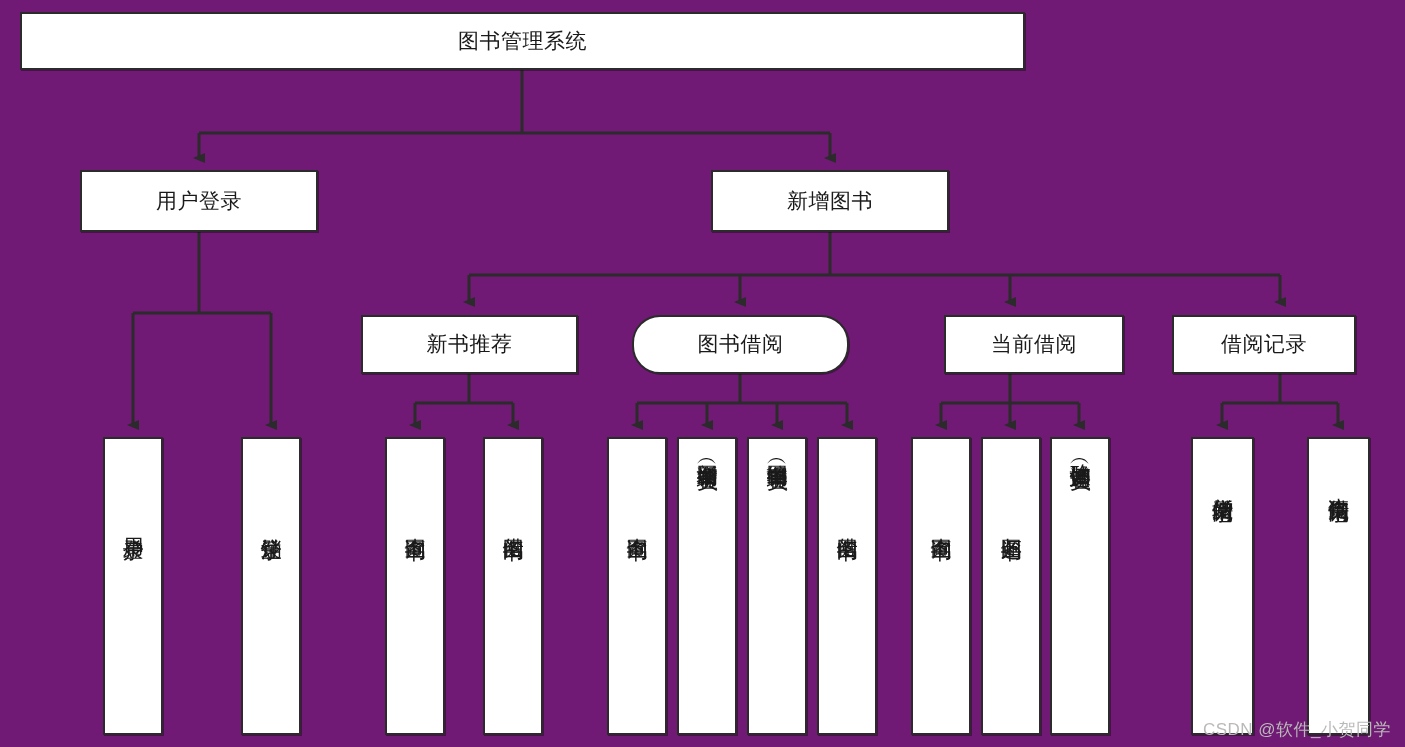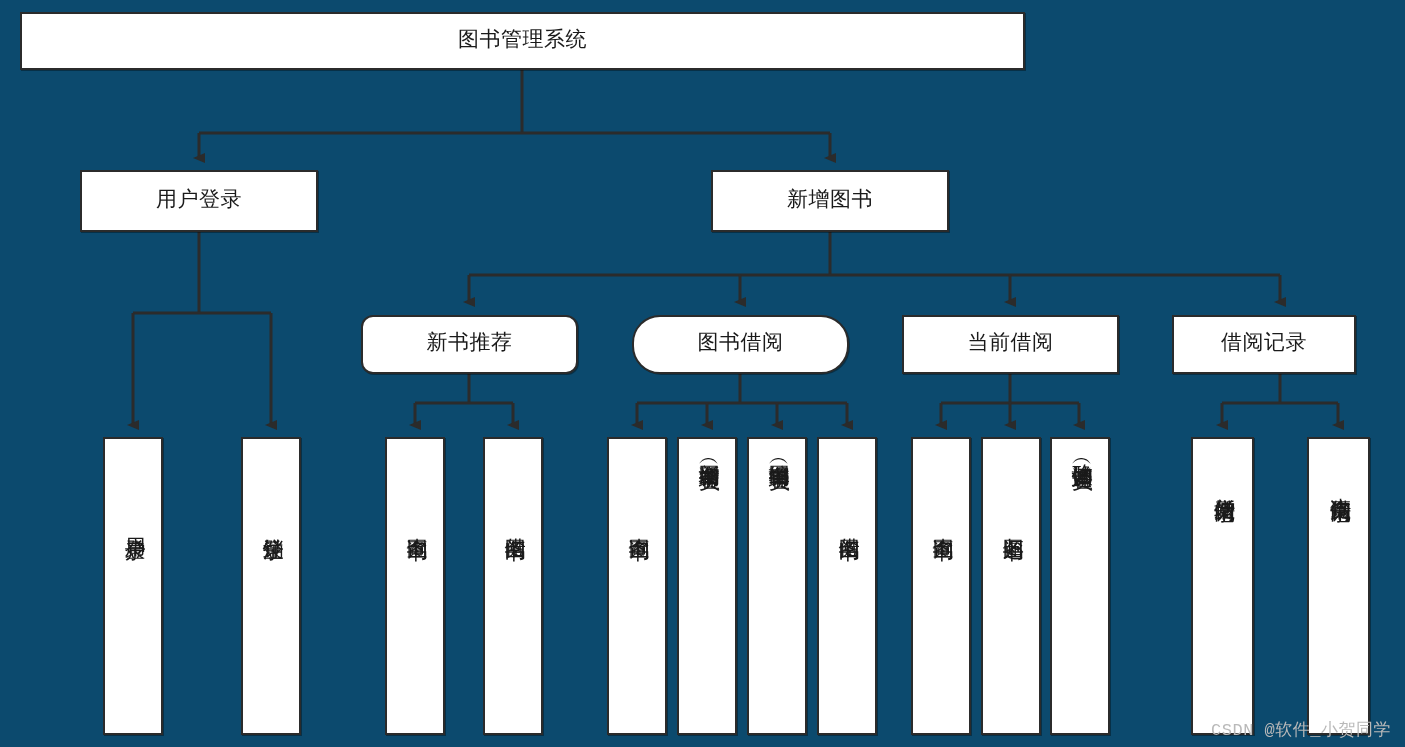--- a/index.html
+++ b/index.html
@@ -7,23 +7,22 @@
     padding: 0;
     background: #ffffff;
   }
   body {
     font-family: "Liberation Sans", "DejaVu Sans", sans-serif;
   }
   #canvas {
     position: relative;
     width: 1405px;
     height: 747px;
-    background: #0c4a6e;
+    background: #701a75;
     overflow: hidden;
-    font-family: Liberation Mono, monospace;
   }
   svg.wires {
     position: absolute;
     left: 0;
     top: 0;
     width: 1405px;
     height: 747px;
     pointer-events: none;
   }
   .node {
@@ -131,27 +130,27 @@
     <span class="lbl">图书管理系统</span>
   </div>
 
   <div class="node horiz" style="left:80px; top:170px; width:238px; height:62px;">
     <span class="lbl">用户登录</span>
   </div>
   <div class="node horiz" style="left:711px; top:170px; width:238px; height:62px;">
     <span class="lbl">新增图书</span>
   </div>
 
-  <div class="node horiz" style="left:361px; top:315px; width:217px; height:59px;border-radius:12px;">
+  <div class="node horiz" style="left:361px; top:315px; width:217px; height:59px;">
     <span class="lbl">新书推荐</span>
   </div>
   <div class="node horiz" style="left:632px; top:315px; width:217px; height:59px;border-radius:28px;">
     <span class="lbl">图书借阅</span>
   </div>
-  <div class="node horiz" style="left:902px; top:315px; width:217px; height:59px;">
+  <div class="node horiz" style="left:944px; top:315px; width:180px; height:59px;">
     <span class="lbl">当前借阅</span>
   </div>
   <div class="node horiz" style="left:1172px; top:315px; width:184px; height:59px;">
     <span class="lbl">借阅记录</span>
   </div>
 
   <div class="node vert" style="left:103px; top:437px; width:60px; height:298px; padding-top:82px;">
     <span class="lbl">用户登录</span>
   </div>
   <div class="node vert" style="left:241px; top:437px; width:60px; height:298px; padding-top:82px;">

